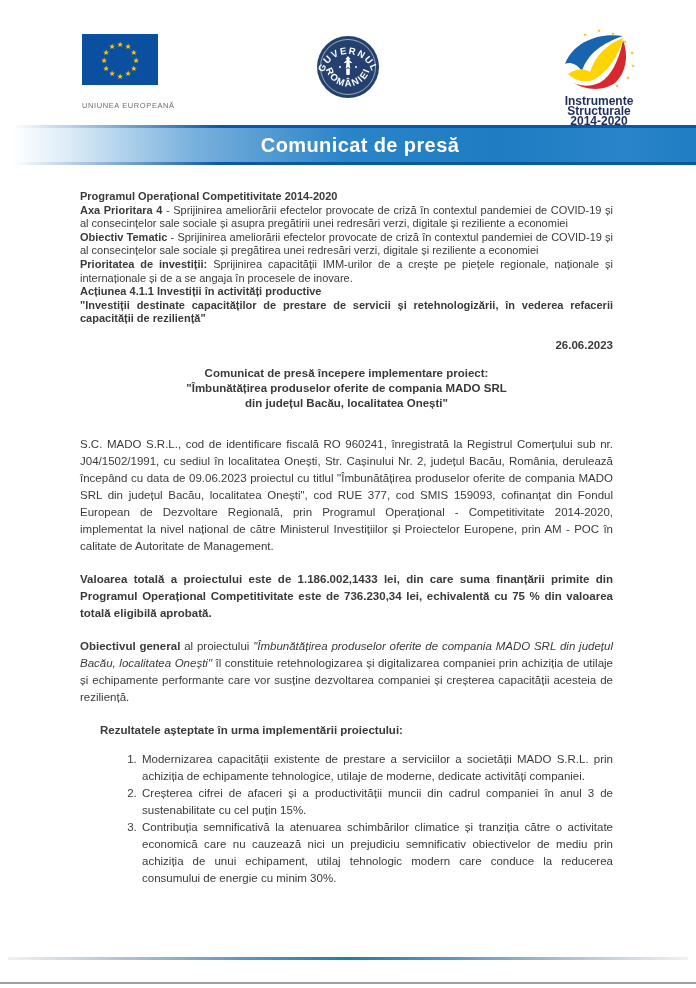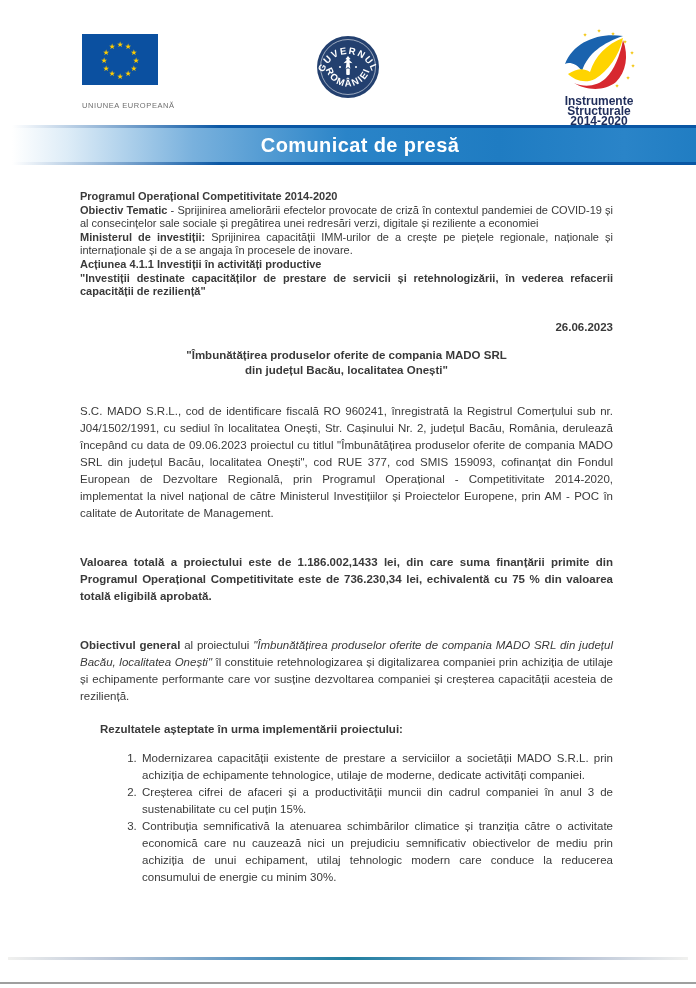--- a/index.html
+++ b/index.html
@@ -24,24 +24,24 @@
   .banner::before,.banner::after{
     content:"";position:absolute;left:0;right:0;height:3px;
     background:linear-gradient(90deg,rgba(10,87,164,0) 0%,#0a57a4 30%,#0a57a4 100%);
   }
   .banner::before{top:-3px;}
   .banner::after{bottom:-3px;}
   .banner-title{color:#ffffff;font-size:20px;font-weight:bold;letter-spacing:.4px;}
   
   .content{position:absolute;left:80px;top:190px;width:533px;}
   .program p{margin:0;font-size:11px;line-height:13.6px;text-align:justify;}
-  .date-line{margin-top:22px;text-align:right;font-size:11.5px;font-weight:bold;}
+  .date-line{margin-top:13px;text-align:right;font-size:11.5px;font-weight:bold;}
   .doc-title{margin-top:15px;text-align:center;font-size:11.5px;font-weight:bold;line-height:15px;}
   .body-par{margin:0;margin-top:25px;font-size:11.5px;line-height:17px;text-align:justify;}
-  .body-par.tight{margin-top:32px;}
+  .body-par.tight{margin-top:16px;}
   .results-heading{margin-top:16px;font-size:11.5px;font-weight:bold;line-height:17px;padding-left:20px;}
   ol.results{margin:12px 0 0 0;padding-left:60px;font-size:11.5px;line-height:17px;}
   ol.results li{text-align:justify;padding-left:2px;}
   .run-b{font-weight:bold;}
   .run-i{font-style:italic;}
   
   .footer-rule{
     position:absolute;left:8px;right:8px;top:957px;height:3px;
     background:linear-gradient(90deg,#f1f1ef 0%,#bcc7d8 15%,#5b95c2 35%,#1f7f9e 50%,#5b95c2 65%,#bcc7d8 85%,#f1f1ef 100%);
   }
@@ -117,29 +117,31 @@
 </div>
 
 <div class="banner">
   <span class="banner-title">Comunicat de presă</span>
 </div>
 
 <div class="content">
 
   <div class="program">
     <p><span class="run-b">Programul Operațional Competitivitate 2014-2020</span></p>
+    <p><span class="run-b">Axa Prioritara 4</span><span> - Sprijinirea ameliorării efectelor provocate de criză în contextul pandemiei de COVID-19 și al consecințelor sale sociale și asupra pregătirii unei redresări verzi, digitale și reziliente a economiei</span></p>
     <p><span class="run-b">Obiectiv Tematic</span><span> - Sprijinirea ameliorării efectelor provocate de criză în contextul pandemiei de COVID-19 și al consecințelor sale sociale și pregătirea unei redresări verzi, digitale și reziliente a economiei</span></p>
-    <p><span class="run-b">Ministerul de investiții:</span><span> Sprijinirea capacității IMM-urilor de a crește pe piețele regionale, naționale și internaționale și de a se angaja în procesele de inovare.</span></p>
+    <p><span class="run-b">Prioritatea de investiții:</span><span> Sprijinirea capacității IMM-urilor de a crește pe piețele regionale, naționale și internaționale și de a se angaja în procesele de inovare.</span></p>
     <p><span class="run-b">Acțiunea 4.1.1 Investiții în activități productive</span></p>
     <p><span class="run-b">"Investiții destinate capacităților de prestare de servicii și retehnologizării, în vederea refacerii capacității de reziliență"</span></p>
   </div>
 
   <div class="date-line">26.06.2023</div>
 
   <div class="doc-title">
+    <div>Comunicat de presă începere implementare proiect:</div>
     <div>"Îmbunătățirea produselor oferite de compania MADO SRL</div>
     <div>din județul Bacău, localitatea Onești"</div>
   </div>
 
   <p class="body-par"><span>S.C. MADO S.R.L., cod de identificare fiscală RO 960241, înregistrată la Registrul Comerțului sub nr. J04/1502/1991, cu sediul în localitatea Onești, Str. Cașinului Nr. 2, județul Bacău, România, derulează începând cu data de 09.06.2023 proiectul cu titlul "Îmbunătățirea produselor oferite de compania MADO SRL din județul Bacău, localitatea Onești", cod RUE 377, cod SMIS 159093, cofinanțat din Fondul European de Dezvoltare Regională, prin Programul Operațional - Competitivitate 2014-2020, implementat la nivel național de către Ministerul Investițiilor și Proiectelor Europene, prin AM - POC în calitate de Autoritate de Management.</span></p>
   <p class="body-par tight"><span class="run-b">Valoarea totală a proiectului este de 1.186.002,1433 lei, din care suma finanțării primite din Programul Operațional Competitivitate este de 736.230,34 lei, echivalentă cu 75 % din valoarea totală eligibilă aprobată.</span></p>
   <p class="body-par tight"><span class="run-b">Obiectivul general</span><span> al proiectului </span><span class="run-i">"Îmbunătățirea produselor oferite de compania MADO SRL din județul Bacău, localitatea Onești"</span><span> îl constituie retehnologizarea și digitalizarea companiei prin achiziția de utilaje și echipamente performante care vor susține dezvoltarea companiei și creșterea capacității acesteia de reziliență.</span></p>
 
   <div class="results-heading">Rezultatele așteptate în urma implementării proiectului:</div>
   <ol class="results">

